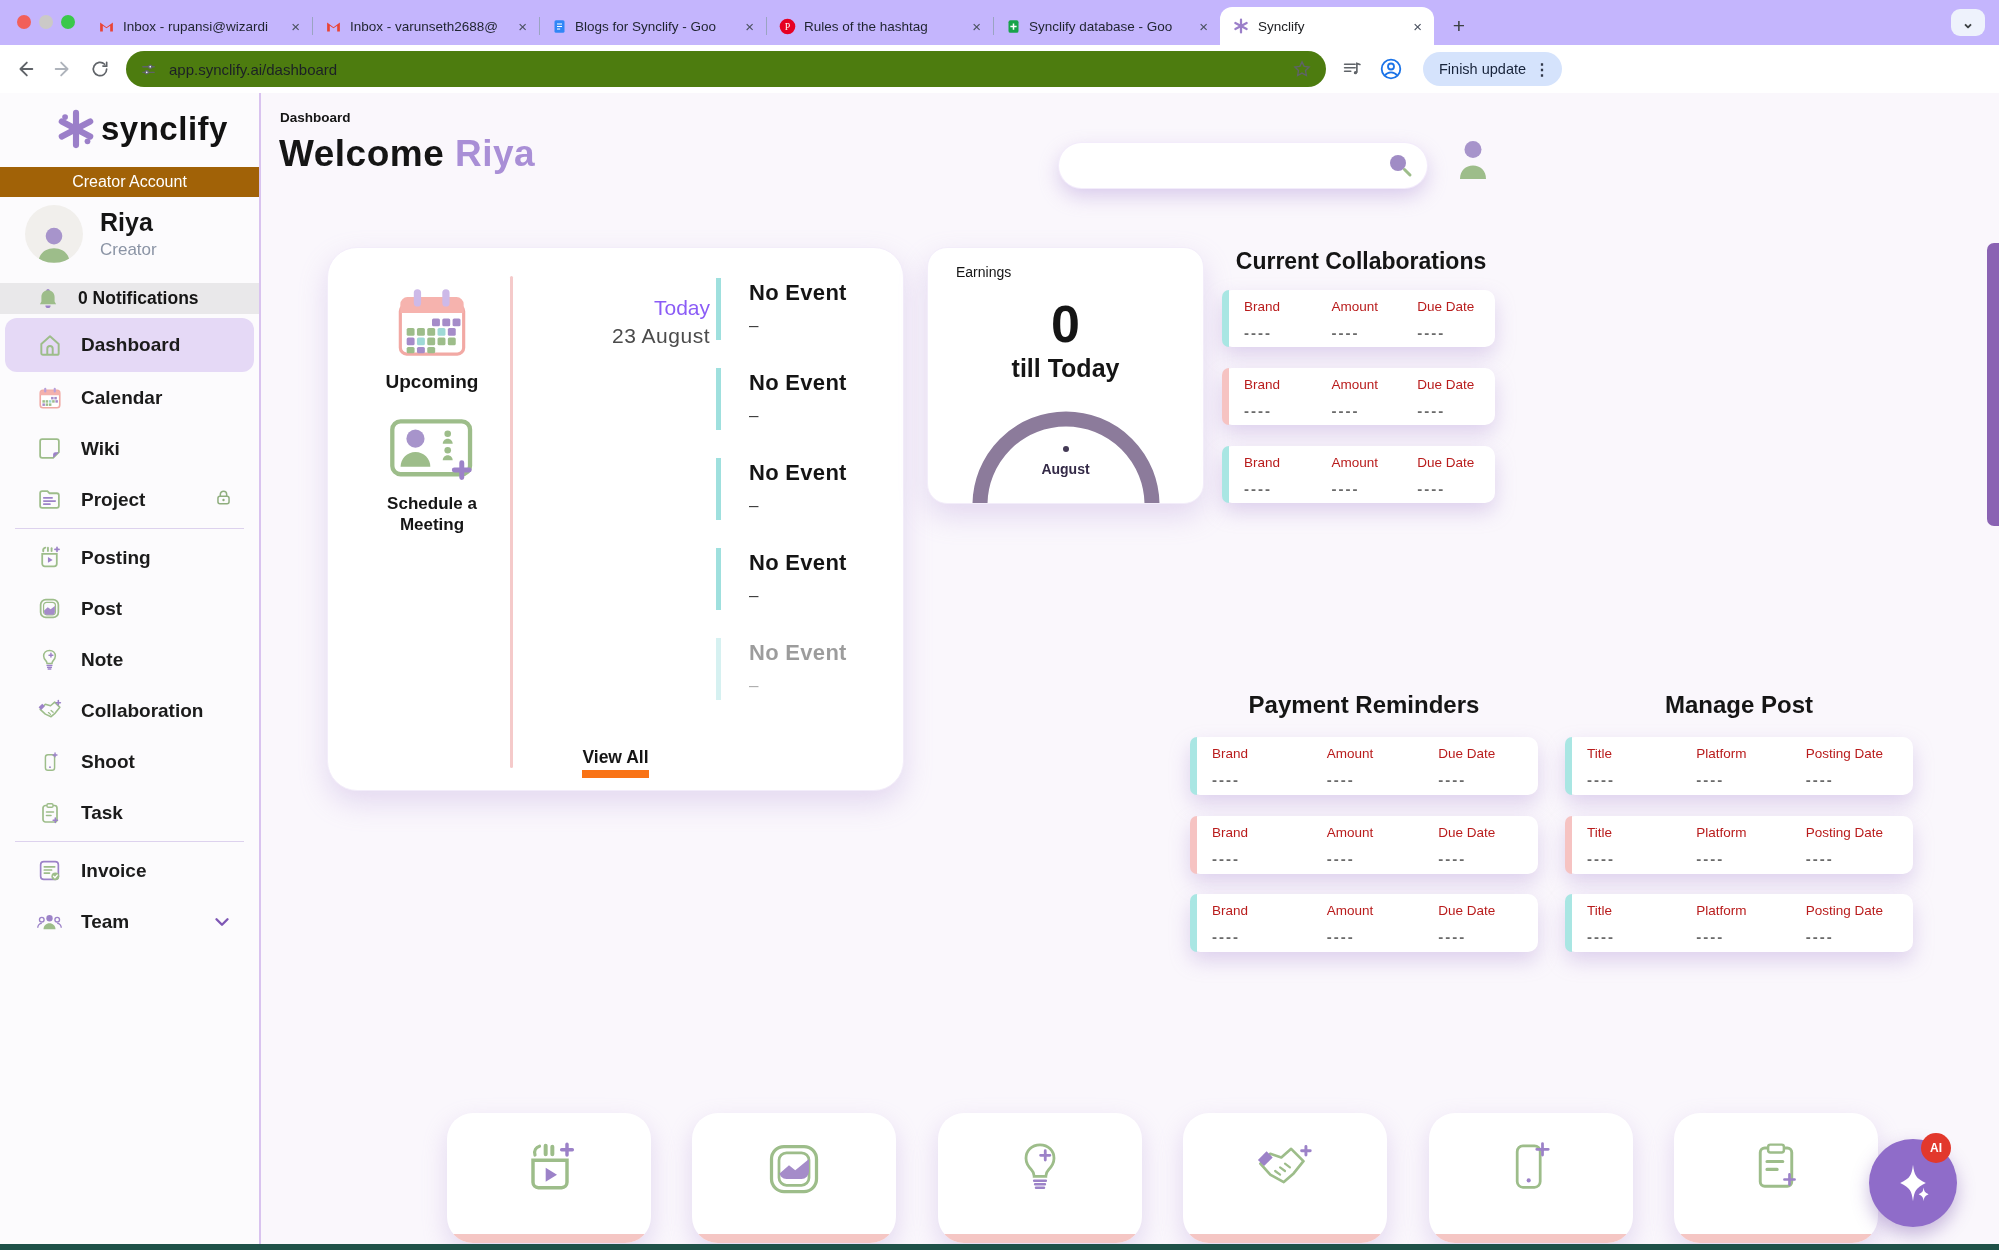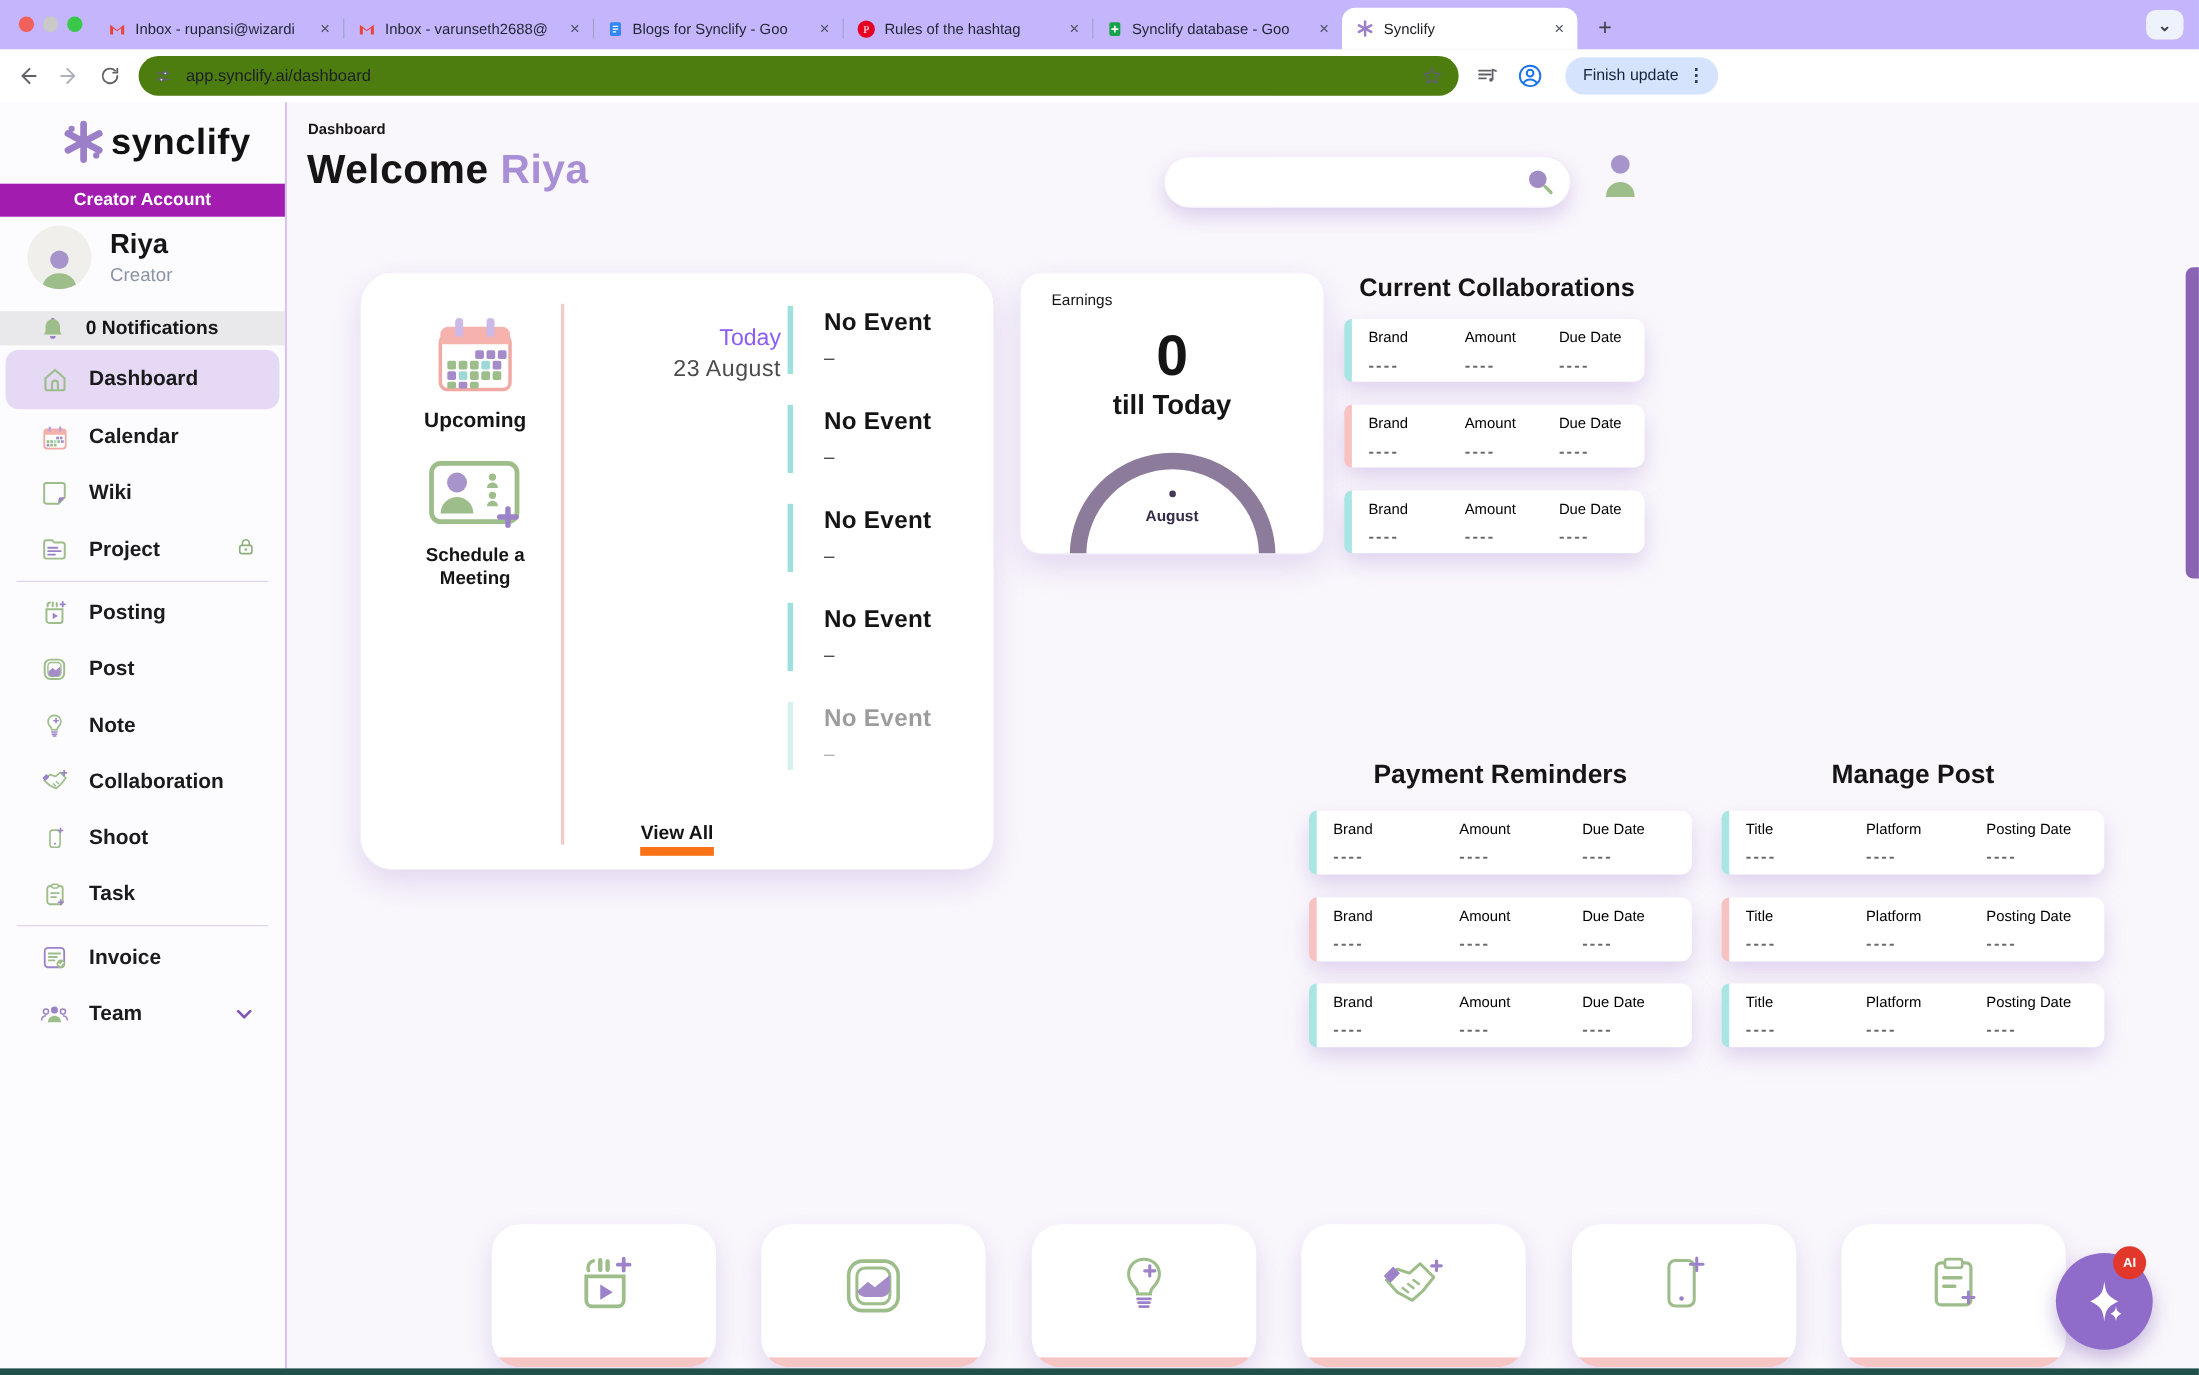--- a/index.html
+++ b/index.html
@@ -31,22 +31,22 @@
   .urlstar{margin-left:auto;display:flex}
   .finish{margin-left:4px;height:34px;background:#d5e3fc;border-radius:17px;display:flex;
           align-items:center;padding:0 4px 0 16px;font-size:14.5px;color:#17233a;font-weight:500}
   .kebab{font-size:16px;color:#32394a;padding:0 8px;font-weight:bold}
 
   
   .sidebar{position:absolute;left:0;top:93px;width:261px;height:1151px;background:#fcfbfd;
            border-right:2px solid #d9c3ef}
   .logo{position:absolute;left:53px;top:13px;display:flex;align-items:center;gap:2px}
   .logotxt{font-size:33px;font-weight:bold;color:#121212;letter-spacing:.5px}
-  .banner{position:absolute;left:0;top:74px;width:100%;height:30px;background:#a21caf;
-          color:#fff;font-weight:bold;font-size:16px;display:flex;align-items:center;justify-content:center}
+  .banner{position:absolute;left:0;top:74px;width:100%;height:30px;background:#a16207;
+          color:#fff;font-weight:normal;font-size:16px;display:flex;align-items:center;justify-content:center}
   .profile{position:absolute;left:25px;top:112px;display:flex;align-items:center;gap:17px}
   .pfp{width:58px;height:58px;border-radius:50%;background:#f1efec;display:flex;
        align-items:flex-end;justify-content:center;overflow:hidden}
   .pname{font-size:25px;font-weight:bold}
   .prole{font-size:17px;color:#8b94a5;margin-top:3px}
   .notifrow{position:absolute;left:0;top:190px;width:100%;height:31px;background:#e9e8ea;
             display:flex;align-items:center;gap:18px;padding-left:36px;font-weight:bold;font-size:17.5px}
   .nav{position:absolute;left:0;top:225px;width:100%;display:flex;flex-direction:column}
   .navitem{height:51px;display:flex;align-items:center;gap:18px;padding-left:36px;
            font-size:19px;font-weight:bold;color:#1b1b1b;position:relative}
@@ -92,21 +92,21 @@
   .earn-s{position:absolute;left:0;right:0;top:106px;text-align:center;font-size:25px;font-weight:bold}
   .earn-arc{position:absolute;left:38px;top:155px}
   .earn-dot{position:absolute;left:135px;top:198px;width:6px;height:6px;border-radius:3px;background:#443a55}
   .earn-m{position:absolute;left:0;right:0;top:213px;text-align:center;font-size:14px;font-weight:bold;color:#342a47}
 
   .sect-title{position:absolute;font-weight:bold;text-align:center}
   .mini{position:absolute;background:#fff;border-radius:10px;
         box-shadow:0 9px 20px rgba(176,146,214,.38);display:flex;padding:9px 0 0 22px}
   .mini .accent{position:absolute;left:0;top:0;bottom:0;width:7px;border-radius:10px 0 0 10px}
   .acc-teal{background:#a9e6e3}.acc-pink{background:#f6c3c2}
-  .mini .col .h{font-size:13.5px;color:#000000}
+  .mini .col .h{font-size:13.5px;color:#b91c1c}
   .mini .col .v{font-size:15px;font-weight:bold;color:#6a6a6a;letter-spacing:2px;margin-top:10px}
 
   .qcard{position:absolute;top:1020px;width:204px;height:130px;background:#fff;border-radius:26px;
          box-shadow:0 10px 24px rgba(176,146,214,.32);display:flex;align-items:flex-start;
          justify-content:center;padding-top:26px;overflow:hidden}
   .qcard .strip{position:absolute;left:0;right:0;bottom:0;height:9px;background:#f5c6c4}
 
   .fab{position:absolute;left:1608px;top:1046px;width:88px;height:88px;border-radius:50%;
        background:#8f6cc9;display:flex;align-items:center;justify-content:center;
        box-shadow:0 8px 18px rgba(100,60,160,.35)}

